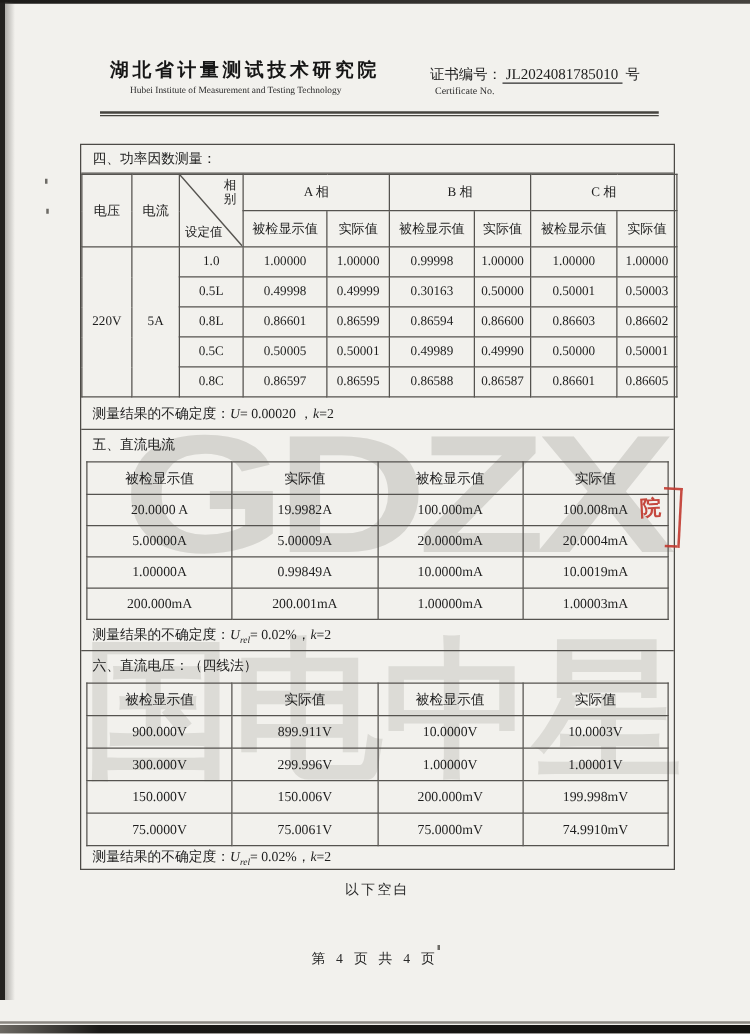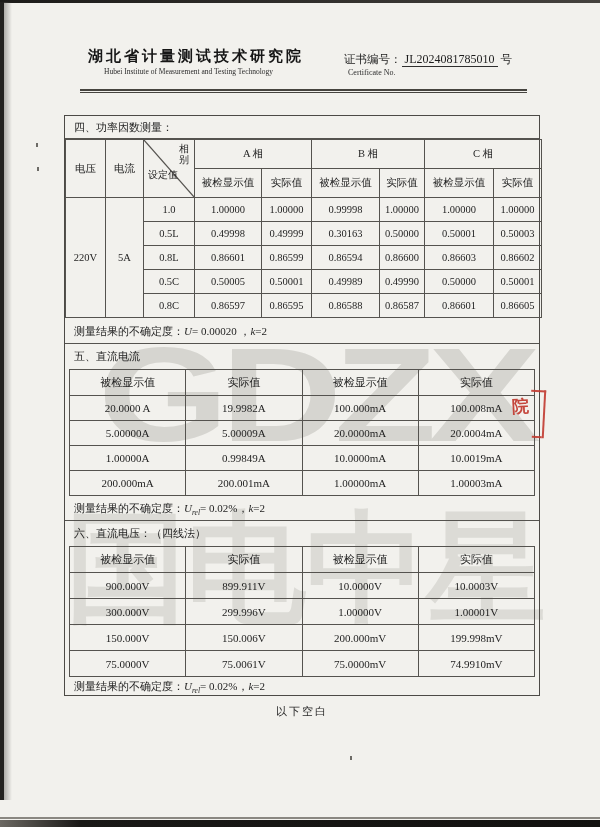--- a/index.html
+++ b/index.html
@@ -54,21 +54,21 @@
 
   table { border-collapse:collapse; table-layout:fixed; width:100%; background:transparent; }
   td, th { border:1px solid #55534f; text-align:center; vertical-align:middle;
            font-weight:normal; font-size:10.5px; color:#1e1e1e; padding:0; overflow:hidden; }
   tr.hh td, tr.hh th { height:29px; font-size:10.5px; }
   table.pf tr.dr td { height:24px; }
   .diag { position:relative; }
   .diag svg { position:absolute; left:0; top:0; width:100%; height:100%; }
   .diag-top { position:absolute; top:3px; right:4px; width:12px; line-height:11px;
               font-size:10px; word-break:break-all; }
-  .diag-bot { position:absolute; bottom:15px; left:4px; font-size:10px; }
+  .diag-bot { position:absolute; bottom:4px; left:4px; font-size:10px; }
   .inner { padding:0 4px; }
   table.dc tr.hh th { height:26px; font-size:11px; }
   table.dc td { font-size:11px; }
   table.dc tr.r25 td { height:25px; }
   table.dc tr.r26 td { height:26px; }
 
   
   .stamp-char { position:absolute; left:512px; top:395px; font-size:17px; color:#c23a30;
                 font-weight:bold; transform:rotate(-3deg); opacity:.92; z-index:3; }
   .stamp-bracket { position:absolute; left:530px; top:390px; width:15px; height:48px;
@@ -298,20 +298,21 @@
       <div class="row unc unc-last">
         <span>测量结果的不确定度：</span><span class="it">U</span><sub class="it">rel</sub><span>= 0.02%，</span><span class="it">k</span><span>=2</span>
       </div>
 
     </div>
 
     <div class="stamp-char">院</div>
     <div class="stamp-bracket"></div>
 
     <div class="below-blank">以下空白</div>
+    <div class="page-num">第 4 页 共 4 页</div>
   </div>
 
   <div class="edge-top"></div>
   <div class="edge-left"></div>
   <div class="edge-left-soft"></div>
   <div class="edge-bottom-line"></div>
   <div class="edge-bottom"></div>
   <div class="speck" style="left:36px;top:143px;"></div>
   <div class="speck" style="left:37px;top:167px;"></div>
   <div class="speck" style="left:350px;top:756px;"></div>

